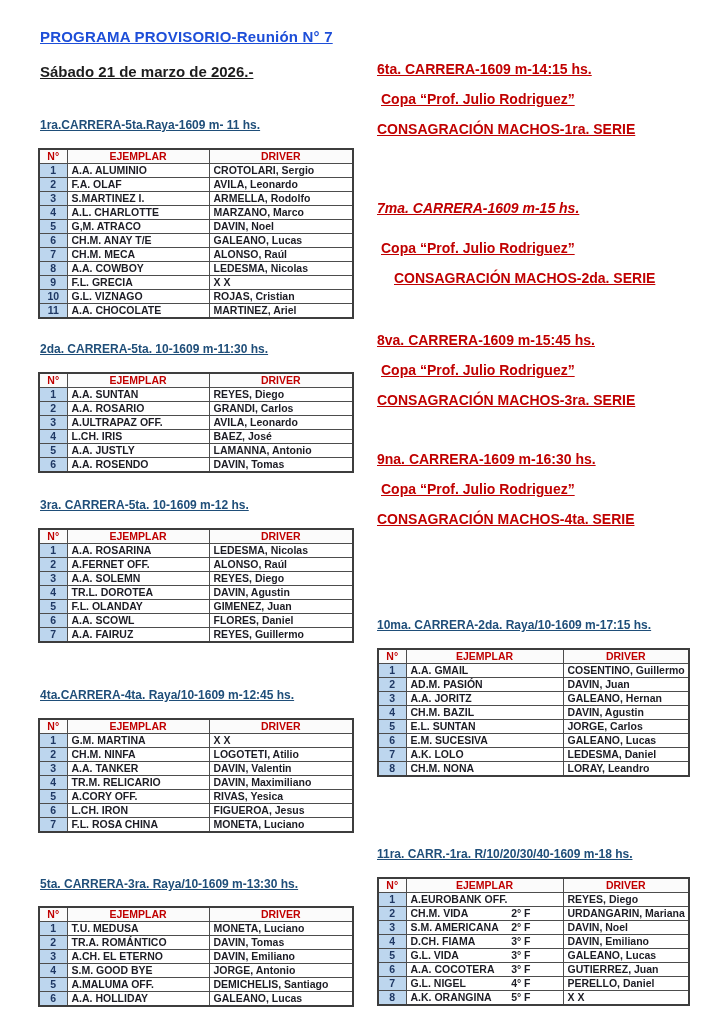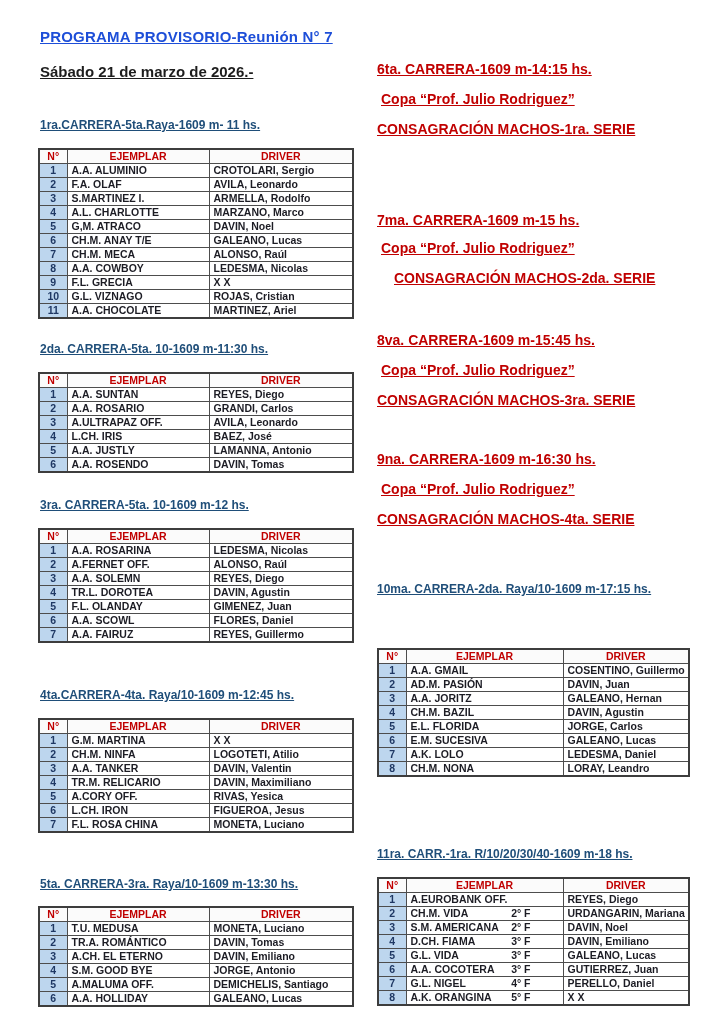--- a/index.html
+++ b/index.html
@@ -326,33 +326,33 @@
         <td class="cell-ej">A.A. HOLLIDAY</td>
         <td class="cell-dr">GALEANO, Lucas</td>
       </tr>
     </tbody>
 </table>
 
 <div class="abs red-line" style="left:377px;top:61px;">6ta. CARRERA-1609 m-14:15 hs.</div>
 <div class="abs red-line" style="left:381px;top:91px;">Copa “Prof. Julio Rodriguez”</div>
 <div class="abs red-line" style="left:377px;top:121px;">CONSAGRACIÓN MACHOS-1ra. SERIE</div>
 
-<div class="abs red-line" style="left:377px;top:212px;">7ma. CARRERA-1609 m-15 hs.</div>
+<div class="abs red-line" style="left:377px;top:200px;font-style:italic;">7ma. CARRERA-1609 m-15 hs.</div>
 <div class="abs red-line" style="left:381px;top:240px;">Copa “Prof. Julio Rodriguez”</div>
 <div class="abs red-line" style="left:394px;top:270px;">CONSAGRACIÓN MACHOS-2da. SERIE</div>
 
 <div class="abs red-line" style="left:377px;top:332px;">8va. CARRERA-1609 m-15:45 hs.</div>
 <div class="abs red-line" style="left:381px;top:362px;">Copa “Prof. Julio Rodriguez”</div>
 <div class="abs red-line" style="left:377px;top:392px;">CONSAGRACIÓN MACHOS-3ra. SERIE</div>
 
 <div class="abs red-line" style="left:377px;top:451px;">9na. CARRERA-1609 m-16:30 hs.</div>
 <div class="abs red-line" style="left:381px;top:481px;">Copa “Prof. Julio Rodriguez”</div>
 <div class="abs red-line" style="left:377px;top:511px;">CONSAGRACIÓN MACHOS-4ta. SERIE</div>
 
-<div class="abs race-title wrap" style="left:377px;top:576px;">10ma. CARRERA-2da. Raya/10-1609 m-17:15 hs.</div>
+<div class="abs race-title wrap" style="left:377px;top:612px;">10ma. CARRERA-2da. Raya/10-1609 m-17:15 hs.</div>
 <table class="abs program t-right" style="left:377px;top:648px;width:311px;">
   <colgroup>
       <col class="c-num">
       <col class="c-ej">
       <col class="c-dr">
     </colgroup>
   <thead>
       <tr>
     <th>N°</th>
     <th>EJEMPLAR</th>
@@ -375,21 +375,21 @@
         <td class="cell-ej">A.A. JORITZ</td>
         <td class="cell-dr">GALEANO, Hernan</td>
       </tr>
       <tr>
         <td class="cell-num">4</td>
         <td class="cell-ej">CH.M. BAZIL</td>
         <td class="cell-dr">DAVIN, Agustin</td>
       </tr>
       <tr>
         <td class="cell-num">5</td>
-        <td class="cell-ej">E.L. FLORIDA</td>
+        <td class="cell-ej">E.L. SUNTAN</td>
         <td class="cell-dr">JORGE, Carlos</td>
       </tr>
       <tr>
         <td class="cell-num">6</td>
         <td class="cell-ej">E.M. SUCESIVA</td>
         <td class="cell-dr">GALEANO, Lucas</td>
       </tr>
       <tr>
         <td class="cell-num">7</td>
         <td class="cell-ej">A.K. LOLO</td>

